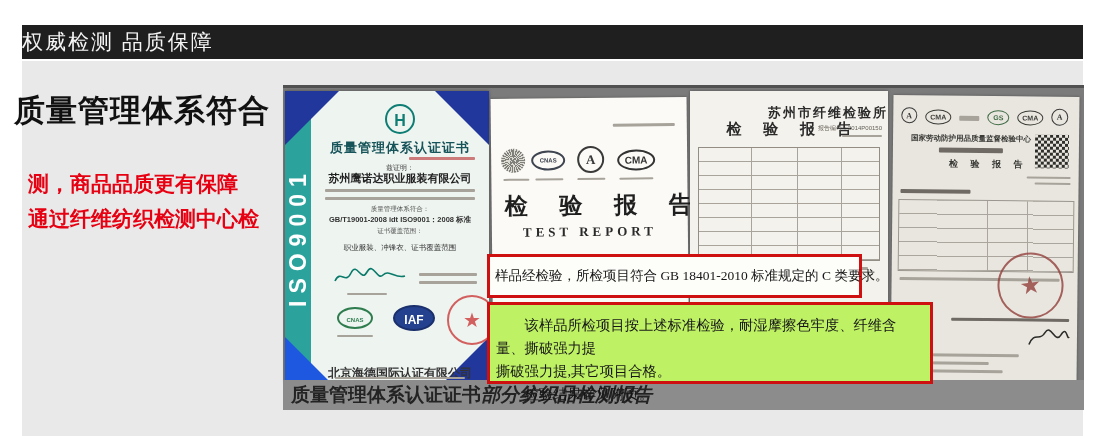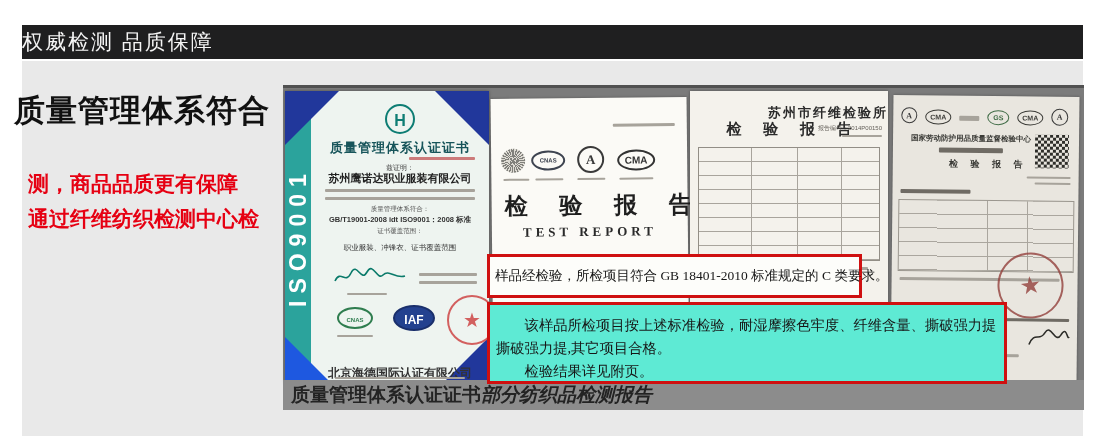--- a/index.html
+++ b/index.html
@@ -113,21 +113,21 @@
            linear-gradient(to right,transparent 0 88px,#aaa69e 88px 89px,transparent 89px 128px,
              #aaa69e 128px 129px,transparent 129px);}
   .nb-seal{left:106px;top:156px;width:62px;height:62px;border:2px solid #93403c;color:#93403c;
            font-size:24px;opacity:.8;transform:rotate(-8deg);}
 
   
   .stamp-box{position:absolute;box-sizing:border-box;border:3px solid #cf1010;z-index:5;
              font-family:"Liberation Serif",serif;color:#161616;}
   .stamp1{left:204px;top:166px;width:375px;height:44px;background:#fdfdfa;
           display:flex;align-items:center;padding:0 5px;font-size:13.5px;white-space:nowrap;}
-  .stamp2{left:204px;top:214px;width:520px;height:82px;background:#5eead4;
+  .stamp2{left:204px;top:214px;width:446px;height:82px;background:#bef264;
           padding:9px 6px 0 6px;font-size:14.3px;line-height:23px;}
   .indent{text-indent:2em;}
 </style>
 </head>
 <body>
 
 <div id="page">
 
   <div class="banner">
     <span>权威检测  品质保障</span>

